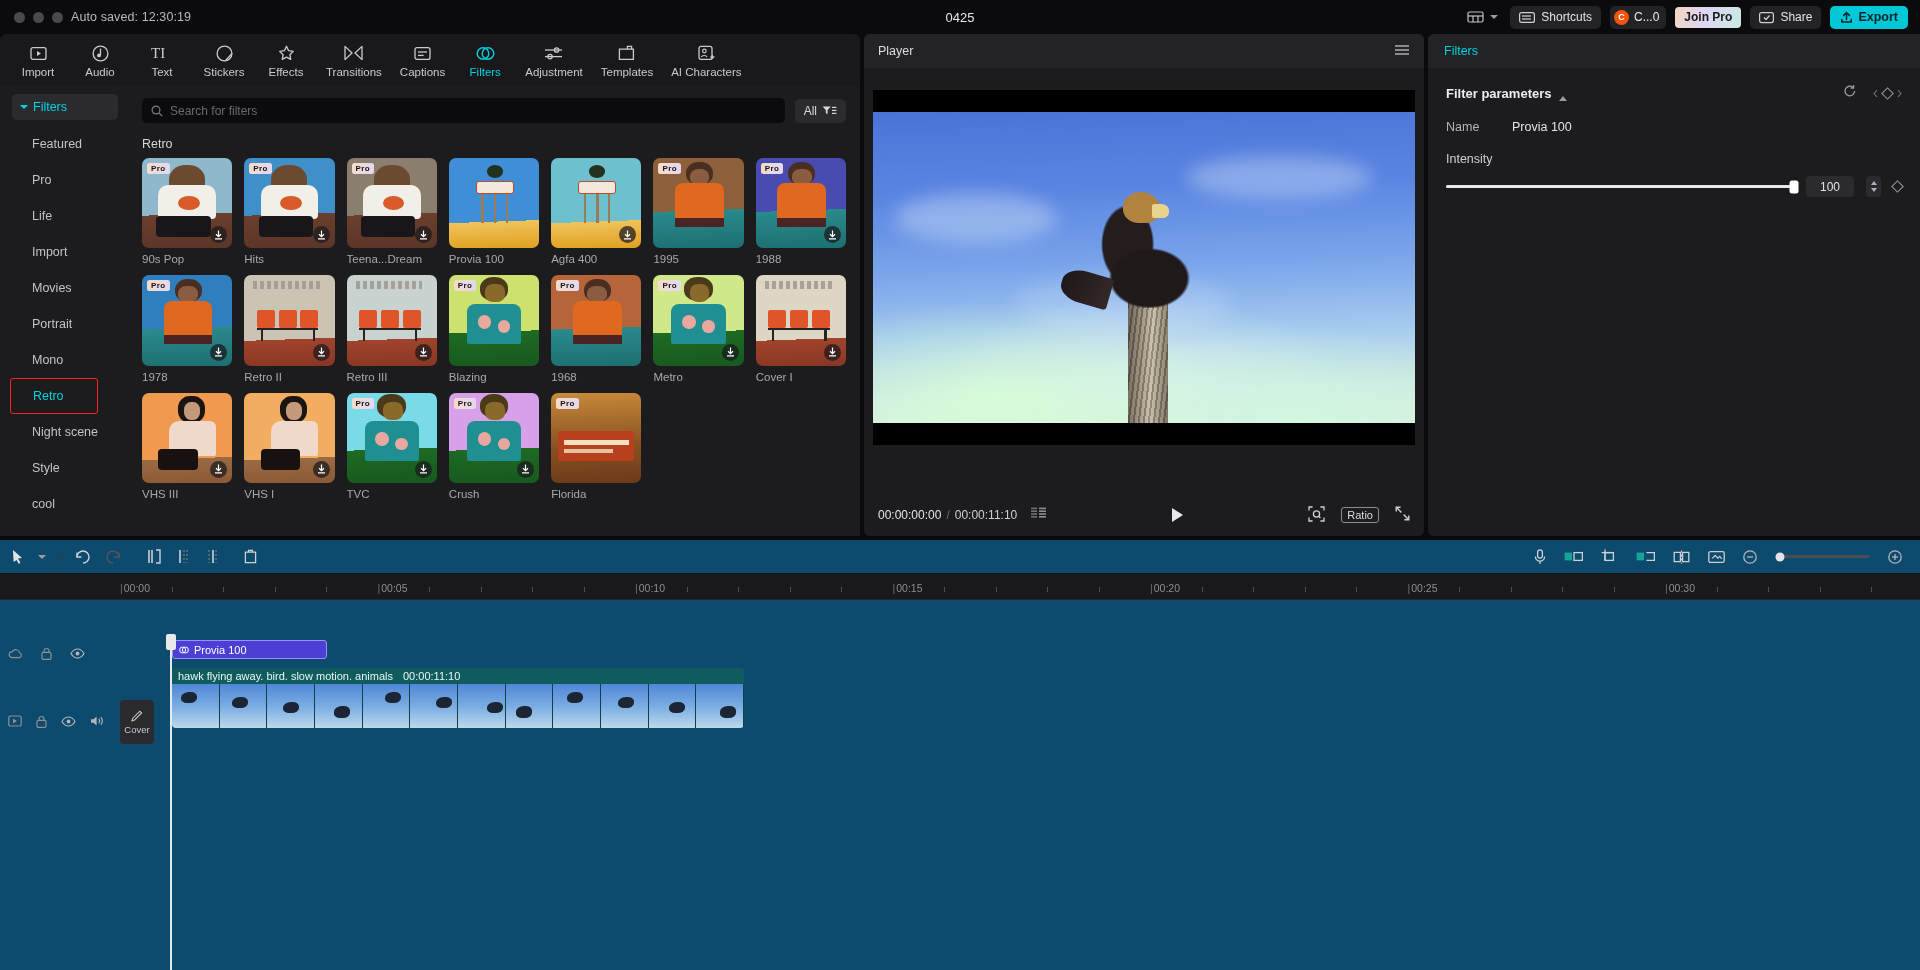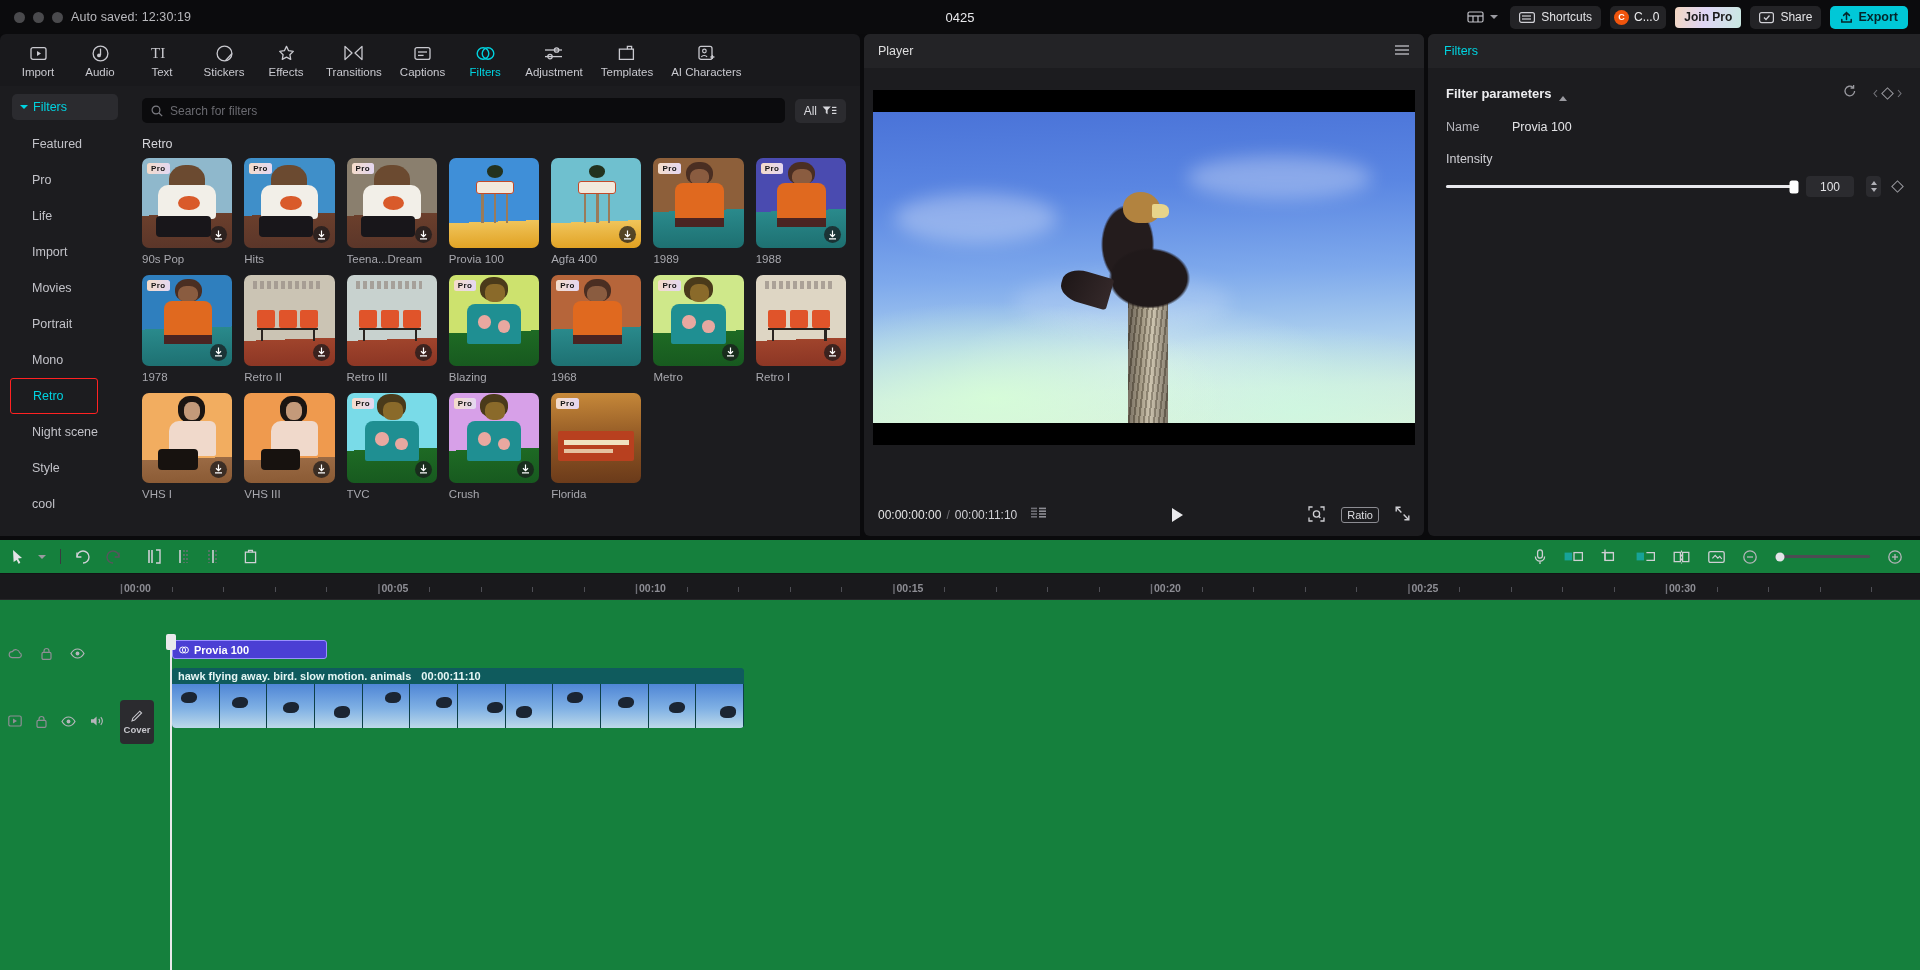--- a/index.html
+++ b/index.html
@@ -234,22 +234,21 @@
   .st-up { width: 0; height: 0; border-left: 3.5px solid transparent; border-right: 3.5px solid transparent; border-bottom: 4px solid #b0b0b6; }
   .st-dn { width: 0; height: 0; border-left: 3.5px solid transparent; border-right: 3.5px solid transparent; border-top: 4px solid #b0b0b6; }
   .diamond {
     width: 9px; height: 9px; border: 1.3px solid #9a9aa0;
     transform: rotate(45deg); cursor: pointer;
   }
 
   
   .timeline {
     position: absolute; left: 0; top: 540px; width: 1920px; height: 430px;
-    background: #15803d;
-    font-weight: bold;
+    background: #0c4a6e;
   }
   .tl-tools {
     height: 34px; display: flex; align-items: center; padding: 0 12px; gap: 14px;
     border-bottom: 1px solid #131316;
   }
   .tl-tools .sep { width: 1px; height: 15px; background: #3a3a40; }
   .ticon { display: flex; align-items: center; justify-content: center; cursor: pointer; }
   .tl-right { margin-left: auto; display: flex; align-items: center; gap: 18px; }
   .zoom-slider { width: 95px; height: 3px; background: #4c4c53; border-radius: 2px; position: relative; }
   .zoom-knob { position: absolute; left: 5px; top: 50%; transform: translate(-50%,-50%); width: 9px; height: 9px; border-radius: 50%; background: #e4e4e8; }
@@ -614,21 +613,21 @@
           </div>
           <div class="cell">
             <div class="thumb">
               <div style="position:absolute;inset:0;background:linear-gradient(178deg,#8d5f3a 0%,#8d5f3a 58%,#2a8a8c 58%,#1d6f70 100%)"></div>
     <div style="position:absolute;left:36%;top:4%;width:30%;height:26%;background:#4a2e22;border-radius:46%"></div>
     <div style="position:absolute;left:40%;top:12%;width:22%;height:18%;background:#8a5c40;border-radius:42%"></div>
     <div style="position:absolute;left:24%;top:28%;width:54%;height:46%;background:#e0691f;border-radius:8px 8px 2px 2px"></div>
     <div style="position:absolute;left:24%;top:66%;width:54%;height:10%;background:#4a2422"></div>
               <span class="pro-badge">Pro</span>
             </div>
-            <div class="cap">1989</div>
+            <div class="cap">1995</div>
           </div>
           <div class="cell">
             <div class="thumb">
               <div style="position:absolute;inset:0;background:linear-gradient(178deg,#4a4bb0 0%,#4a4bb0 58%,#2a8a8c 58%,#1d6f70 100%)"></div>
     <div style="position:absolute;left:36%;top:4%;width:30%;height:26%;background:#4a2e22;border-radius:46%"></div>
     <div style="position:absolute;left:40%;top:12%;width:22%;height:18%;background:#8a5c40;border-radius:42%"></div>
     <div style="position:absolute;left:24%;top:28%;width:54%;height:46%;background:#e0691f;border-radius:8px 8px 2px 2px"></div>
     <div style="position:absolute;left:24%;top:66%;width:54%;height:10%;background:#4a2422"></div>
               <span class="pro-badge">Pro</span>
               <span class="dl">
@@ -746,53 +745,53 @@
     <div style="position:absolute;left:14%;top:58%;width:68%;height:3%;background:#2a2420"></div>
     <div style="position:absolute;left:18%;top:61%;width:2.5%;height:12%;background:#2a2420"></div>
     <div style="position:absolute;left:76%;top:61%;width:2.5%;height:12%;background:#2a2420"></div>
               <span class="dl">
                 <svg width="9" height="10" viewBox="0 0 9 10">
                   <path d="M4.5 0.6v6M2 4.2l2.5 2.4L7 4.2" fill="none" stroke="#fff" stroke-width="1.2"></path>
                   <line x1="1" y1="8.8" x2="8" y2="8.8" stroke="#fff" stroke-width="1.2"></line>
                 </svg>
               </span>
             </div>
-            <div class="cap">Retro I</div>
+            <div class="cap">Cover I</div>
+          </div>
+          <div class="cell">
+            <div class="thumb">
+              <div style="position:absolute;inset:0;background:linear-gradient(178deg,#ef9a4e 0%,#ef9a4e 72%,#9a6a44 72%,#8a5a34 100%)"></div>
+    <div style="position:absolute;left:40%;top:4%;width:30%;height:30%;background:#1b1512;border-radius:44%"></div>
+    <div style="position:absolute;left:46%;top:10%;width:18%;height:20%;background:#c49a7a;border-radius:42%"></div>
+    <div style="position:absolute;left:30%;top:32%;width:52%;height:38%;background:#f0d9cb;border-radius:10px 6px 2px 2px"></div>
+    <div style="position:absolute;left:18%;top:62%;width:44%;height:24%;background:#17120f;border-radius:4px"></div>
+              <span class="dl">
+                <svg width="9" height="10" viewBox="0 0 9 10">
+                  <path d="M4.5 0.6v6M2 4.2l2.5 2.4L7 4.2" fill="none" stroke="#fff" stroke-width="1.2"></path>
+                  <line x1="1" y1="8.8" x2="8" y2="8.8" stroke="#fff" stroke-width="1.2"></line>
+                </svg>
+              </span>
+            </div>
+            <div class="cap">VHS III</div>
           </div>
           <div class="cell">
             <div class="thumb">
               <div style="position:absolute;inset:0;background:linear-gradient(178deg,#f2ad60 0%,#f2ad60 72%,#9a6a44 72%,#8a5a34 100%)"></div>
     <div style="position:absolute;left:40%;top:4%;width:30%;height:30%;background:#1b1512;border-radius:44%"></div>
     <div style="position:absolute;left:46%;top:10%;width:18%;height:20%;background:#c49a7a;border-radius:42%"></div>
     <div style="position:absolute;left:30%;top:32%;width:52%;height:38%;background:#f0d9cb;border-radius:10px 6px 2px 2px"></div>
     <div style="position:absolute;left:18%;top:62%;width:44%;height:24%;background:#17120f;border-radius:4px"></div>
               <span class="dl">
                 <svg width="9" height="10" viewBox="0 0 9 10">
                   <path d="M4.5 0.6v6M2 4.2l2.5 2.4L7 4.2" fill="none" stroke="#fff" stroke-width="1.2"></path>
                   <line x1="1" y1="8.8" x2="8" y2="8.8" stroke="#fff" stroke-width="1.2"></line>
                 </svg>
               </span>
             </div>
             <div class="cap">VHS I</div>
-          </div>
-          <div class="cell">
-            <div class="thumb">
-              <div style="position:absolute;inset:0;background:linear-gradient(178deg,#ef9a4e 0%,#ef9a4e 72%,#9a6a44 72%,#8a5a34 100%)"></div>
-    <div style="position:absolute;left:40%;top:4%;width:30%;height:30%;background:#1b1512;border-radius:44%"></div>
-    <div style="position:absolute;left:46%;top:10%;width:18%;height:20%;background:#c49a7a;border-radius:42%"></div>
-    <div style="position:absolute;left:30%;top:32%;width:52%;height:38%;background:#f0d9cb;border-radius:10px 6px 2px 2px"></div>
-    <div style="position:absolute;left:18%;top:62%;width:44%;height:24%;background:#17120f;border-radius:4px"></div>
-              <span class="dl">
-                <svg width="9" height="10" viewBox="0 0 9 10">
-                  <path d="M4.5 0.6v6M2 4.2l2.5 2.4L7 4.2" fill="none" stroke="#fff" stroke-width="1.2"></path>
-                  <line x1="1" y1="8.8" x2="8" y2="8.8" stroke="#fff" stroke-width="1.2"></line>
-                </svg>
-              </span>
-            </div>
-            <div class="cap">VHS III</div>
           </div>
           <div class="cell">
             <div class="thumb">
               <div style="position:absolute;inset:0;background:linear-gradient(178deg,#79dbe8 0%,#79dbe8 62%,#1e6a24 62%,#17591f 100%)"></div>
     <div style="position:absolute;left:34%;top:2%;width:32%;height:26%;background:#4a3a1a;border-radius:46%"></div>
     <div style="position:absolute;left:40%;top:10%;width:22%;height:20%;background:#8a6a2a;border-radius:40%"></div>
     <div style="position:absolute;left:20%;top:32%;width:60%;height:44%;background:#1f8f92;border-radius:8px 8px 2px 2px"></div>
     <div style="position:absolute;left:32%;top:44%;width:15%;height:15%;background:#e8a8a0;border-radius:50%"></div>
     <div style="position:absolute;left:54%;top:50%;width:14%;height:14%;background:#e8a8a0;border-radius:50%"></div>
               <span class="pro-badge">Pro</span>

